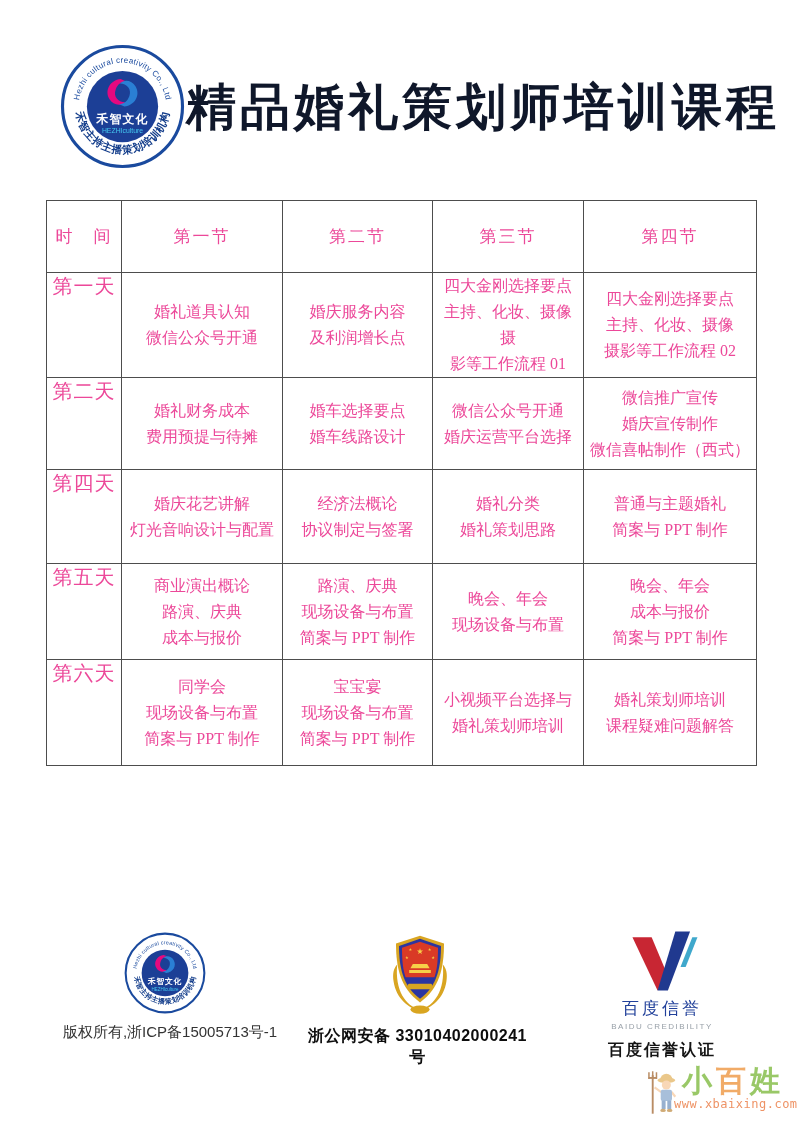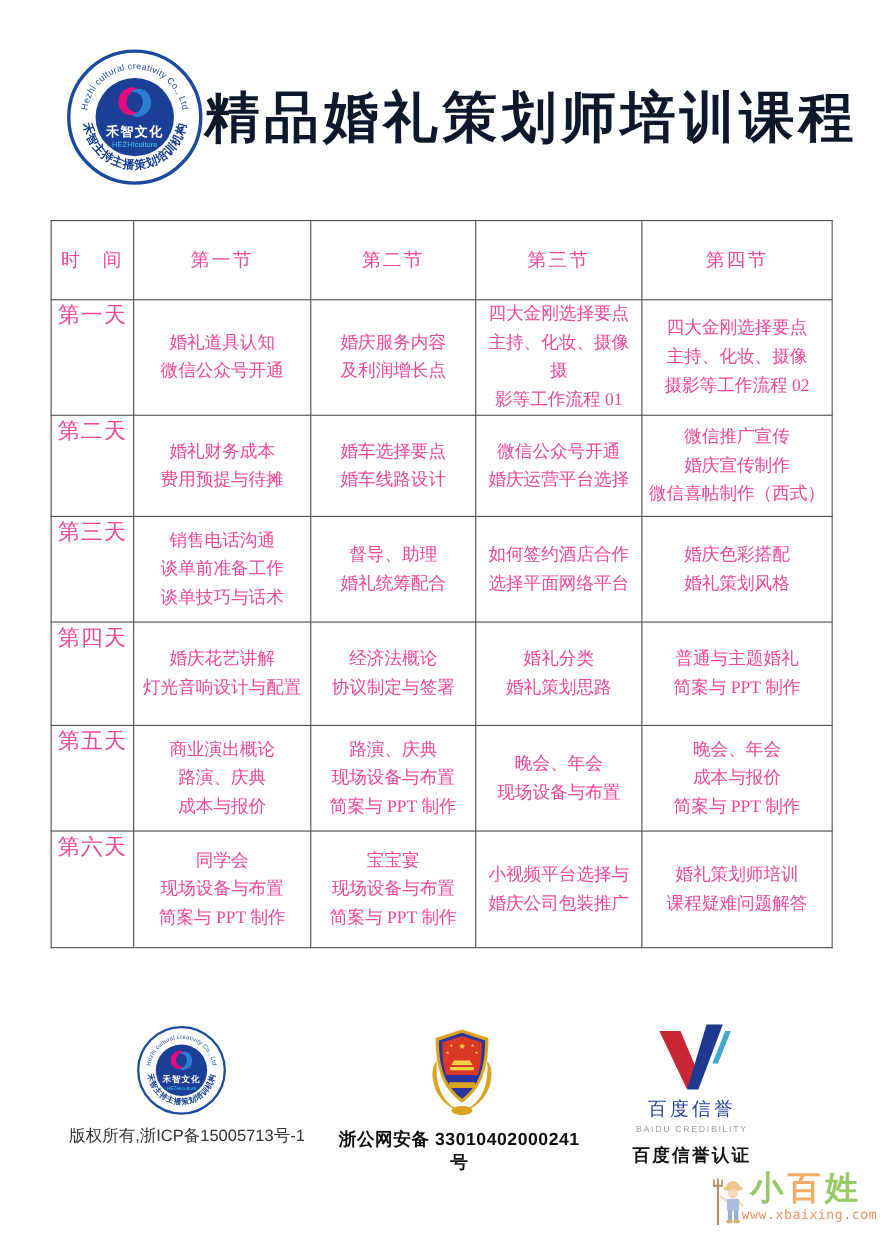--- a/index.html
+++ b/index.html
@@ -33,21 +33,21 @@
     left:50px; top:1023px; width:240px; font-size:15px; color:#333;
     font-family:"Liberation Sans","DejaVu Sans",sans-serif;
   }
   .police-badge { position:absolute; left:384px; top:927px; width:72px; height:92px; }
   .police-text {
     left:300px; top:1026px; width:235px; font-size:16px; font-weight:bold; color:#0d0d0d;
     font-family:"Liberation Sans","DejaVu Sans",sans-serif; letter-spacing:0.5px;
   }
   .logo-footer { left:124px; top:932px; width:82px; height:82px; }
   .baidu-block {
-    position:absolute; left:565px; top:927px; width:128px; text-align:center;
+    position:absolute; left:598px; top:927px; width:128px; text-align:center;
     font-family:"Liberation Sans","DejaVu Sans",sans-serif;
   }
   .baidu-v { width:76px; height:68px; display:block; margin:0 auto; }
   .baidu-cn { font-size:17px; color:#21409a; letter-spacing:3px; margin-top:2px; }
   .baidu-en { font-size:8px; color:#98a0a8; letter-spacing:1.5px; margin-top:2px; }
   .baidu-cert { font-size:16px; color:#141414; font-weight:bold; letter-spacing:2px; margin-top:9px; }
   
   .watermark { position:absolute; left:648px; top:1064px; width:150px; height:60px; opacity:0.88; }
   .farmer { position:absolute; left:0; top:4px; width:32px; height:50px; }
   .wm-chars { position:absolute; left:34px; top:0; width:112px; text-align:left; font-weight:bold; font-size:30px; line-height:34px; letter-spacing:4px; white-space:nowrap; }
@@ -118,32 +118,20 @@
       <td class="cell">婚礼财务成本
 费用预提与待摊</td>
       <td class="cell">婚车选择要点
 婚车线路设计</td>
       <td class="cell">微信公众号开通
 婚庆运营平台选择</td>
       <td class="cell">微信推广宣传
 婚庆宣传制作
 微信喜帖制作（西式）</td>
     </tr>
-    <tr style="height:96px">
-      <td class="day">第三天</td>
-      <td class="cell">销售电话沟通
-谈单前准备工作
-谈单技巧与话术</td>
-      <td class="cell">督导、助理
-婚礼统筹配合</td>
-      <td class="cell">如何签约酒店合作
-选择平面网络平台</td>
-      <td class="cell">婚庆色彩搭配
-婚礼策划风格</td>
-    </tr>
     <tr style="height:94px">
       <td class="day">第四天</td>
       <td class="cell">婚庆花艺讲解
 灯光音响设计与配置</td>
       <td class="cell">经济法概论
 协议制定与签署</td>
       <td class="cell">婚礼分类
 婚礼策划思路</td>
       <td class="cell">普通与主题婚礼
 简案与 PPT 制作</td>
@@ -164,21 +152,21 @@
     </tr>
     <tr style="height:106px">
       <td class="day">第六天</td>
       <td class="cell">同学会
 现场设备与布置
 简案与 PPT 制作</td>
       <td class="cell">宝宝宴
 现场设备与布置
 简案与 PPT 制作</td>
       <td class="cell">小视频平台选择与
-婚庆公司包装推广</td>
+婚礼策划师培训</td>
       <td class="cell">婚礼策划师培训
 课程疑难问题解答</td>
     </tr>
   </tbody>
     </table>
 
   <svg class="hezhi-logo logo-footer" viewBox="0 0 200 200">
     <defs>
       <path id="arcTopF" d="M 30,100 A 70,70 0 0 1 170,100"></path>
       <path id="arcBotF" d="M 25,100 A 75,75 0 0 0 175,100"></path>

